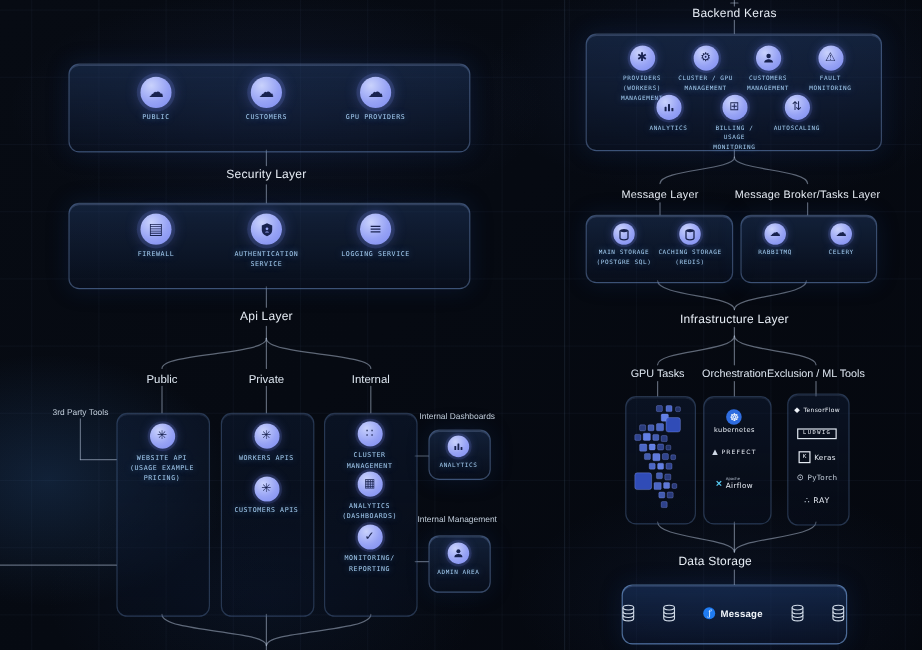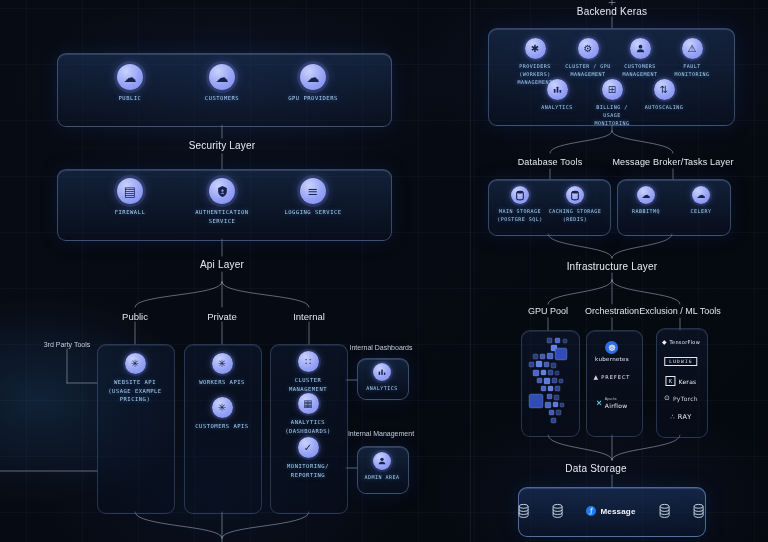--- a/index.html
+++ b/index.html
@@ -255,21 +255,21 @@
   </div>
   <div class="node" style="left:612px;top:79px;">
     <span class="ci sm">⊞</span>
     <span class="tech w52">BILLING / USAGE MONITORING</span>
   </div>
   <div class="node" style="left:664px;top:79px;">
     <span class="ci sm">⇅</span>
     <span class="tech w52">AUTOSCALING</span>
   </div>
 
-  <div class="hlabel" style="left:550px;top:157px;font-size:9px;">Database Tools</div>
+  <div class="hlabel" style="left:550px;top:157px;font-size:9px;">Message Layer</div>
   <div class="hlabel" style="left:673px;top:157px;font-size:9px;">Message Broker/Tasks Layer</div>
 
   <div class="panel" style="left:488px;top:179px;width:121px;height:55px;"></div>
   <div class="node" style="left:520px;top:186px;">
     <span class="ci xs">
       <svg width="10" height="11" viewBox="0 0 24 26">
           <ellipse cx="12" cy="5" rx="8" ry="3.4" fill="#18224f"></ellipse>
           <path d="M4 5 V20 C4 21.9 7.6 23.4 12 23.4 C16.4 23.4 20 21.9 20 20 V5" fill="none" stroke="#18224f" stroke-width="2.6"></path>
         </svg>
     </span>
@@ -290,21 +290,21 @@
     <span class="ci xs">☁</span>
     <span class="tech w56">RABBITMQ</span>
   </div>
   <div class="node" style="left:701px;top:186px;">
     <span class="ci xs">☁</span>
     <span class="tech w56">CELERY</span>
   </div>
 
   <div class="hlabel" style="left:612px;top:261px;">Infrastructure Layer</div>
 
-  <div class="blabel" style="left:548px;top:306px;font-size:9px;">GPU Pool</div>
+  <div class="blabel" style="left:548px;top:306px;font-size:9px;">GPU Tasks</div>
   <div class="blabel" style="left:612px;top:306px;font-size:9px;">Orchestration</div>
   <div class="blabel" style="left:680px;top:306px;font-size:9px;">Exclusion / ML Tools</div>
 
   <div class="panel dim" style="left:521px;top:330px;width:57px;height:105px;"></div>
   <svg style="position:absolute;left:521px;top:330px;" width="57" height="105" viewBox="0 0 57 105">
     <g stroke="#8fa6ff" stroke-opacity=".5" stroke-width=".5">
       <rect x="26" y="8" width="5" height="5" rx="1" fill="#4a66d8" fill-opacity=".55"></rect>
       <rect x="34" y="8" width="5" height="5" rx="1" fill="#5d7df0" fill-opacity=".8"></rect>
       <rect x="42" y="9" width="4" height="4" rx="1" fill="#4a66d8" fill-opacity=".4"></rect>
       <rect x="30" y="15" width="6" height="6" rx="1" fill="#6d8cfb" fill-opacity=".9"></rect>

